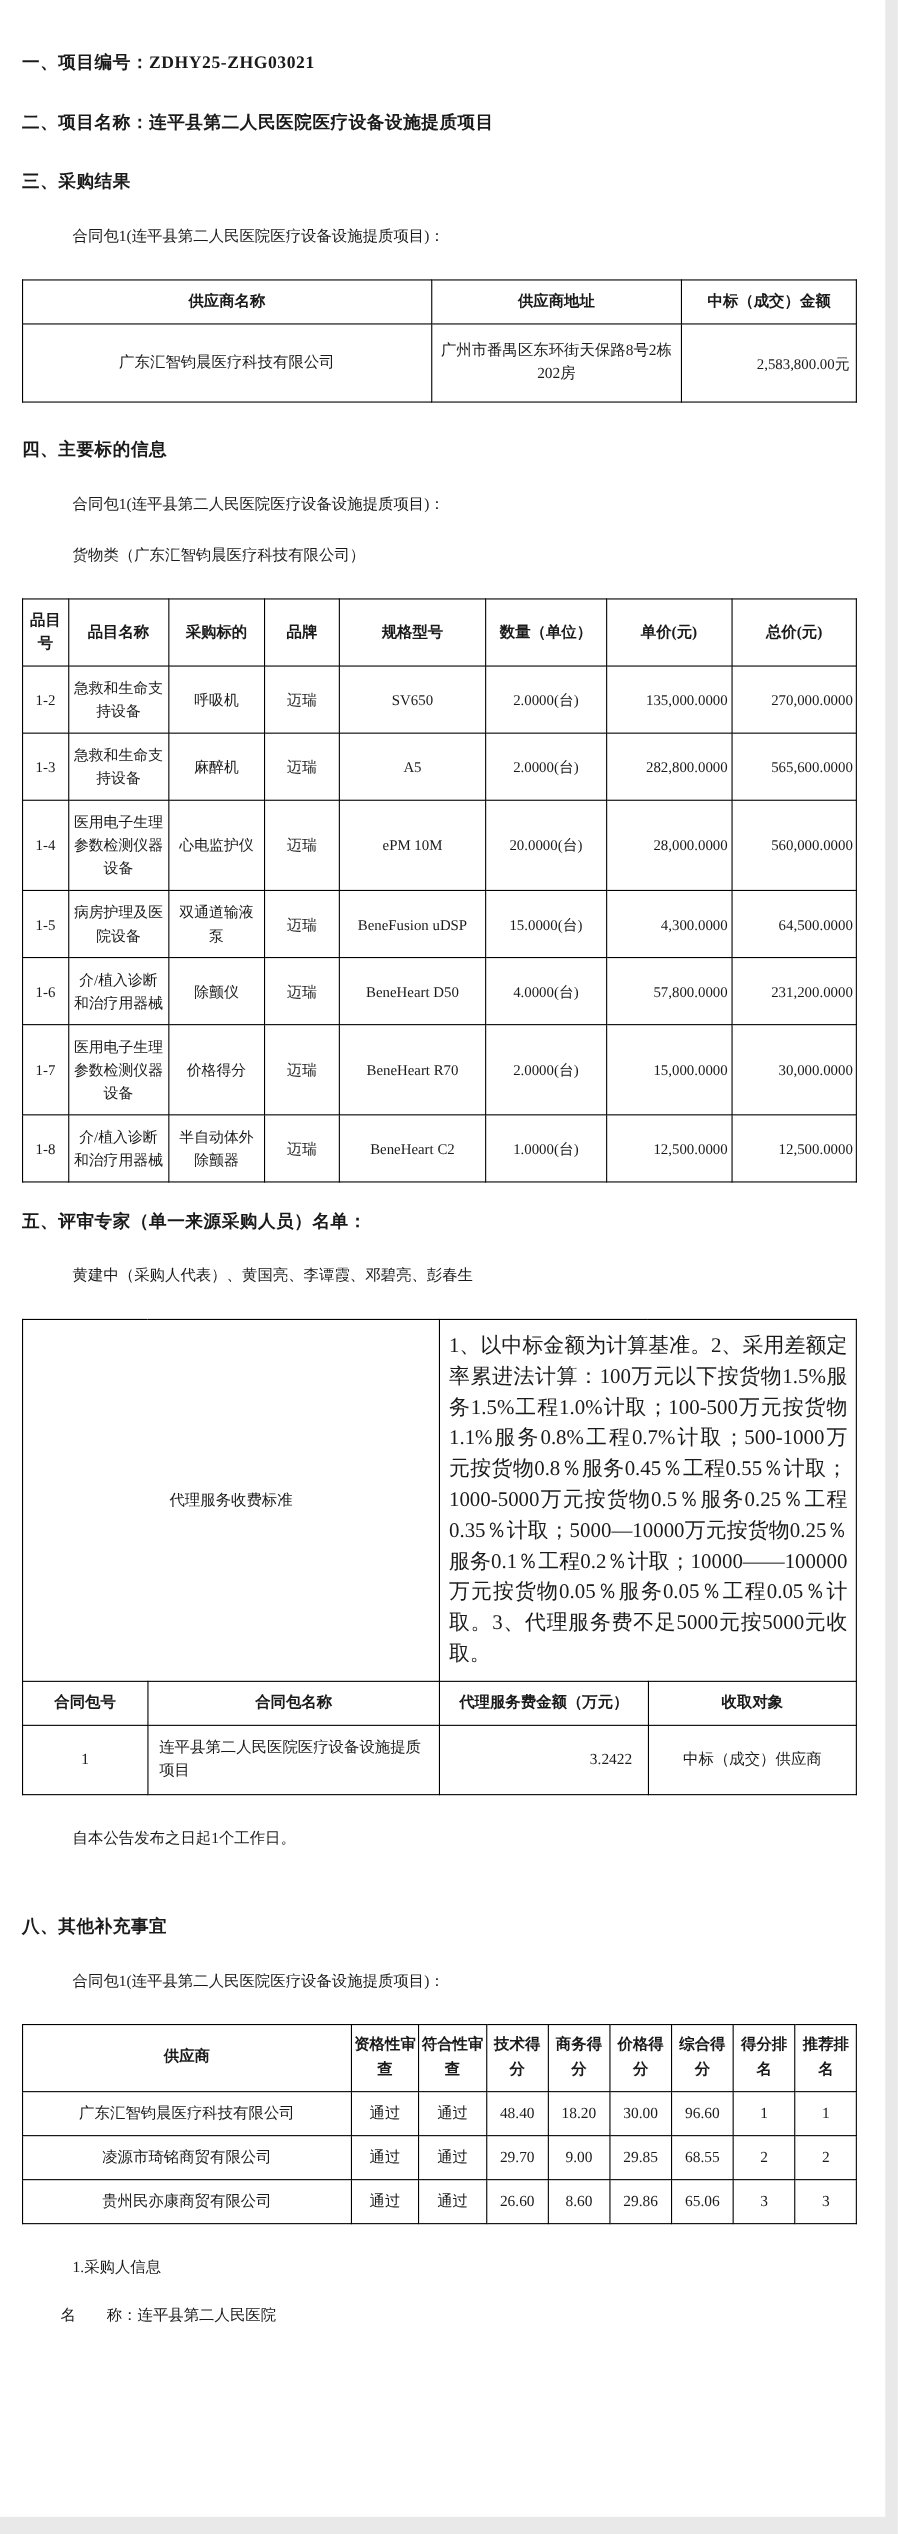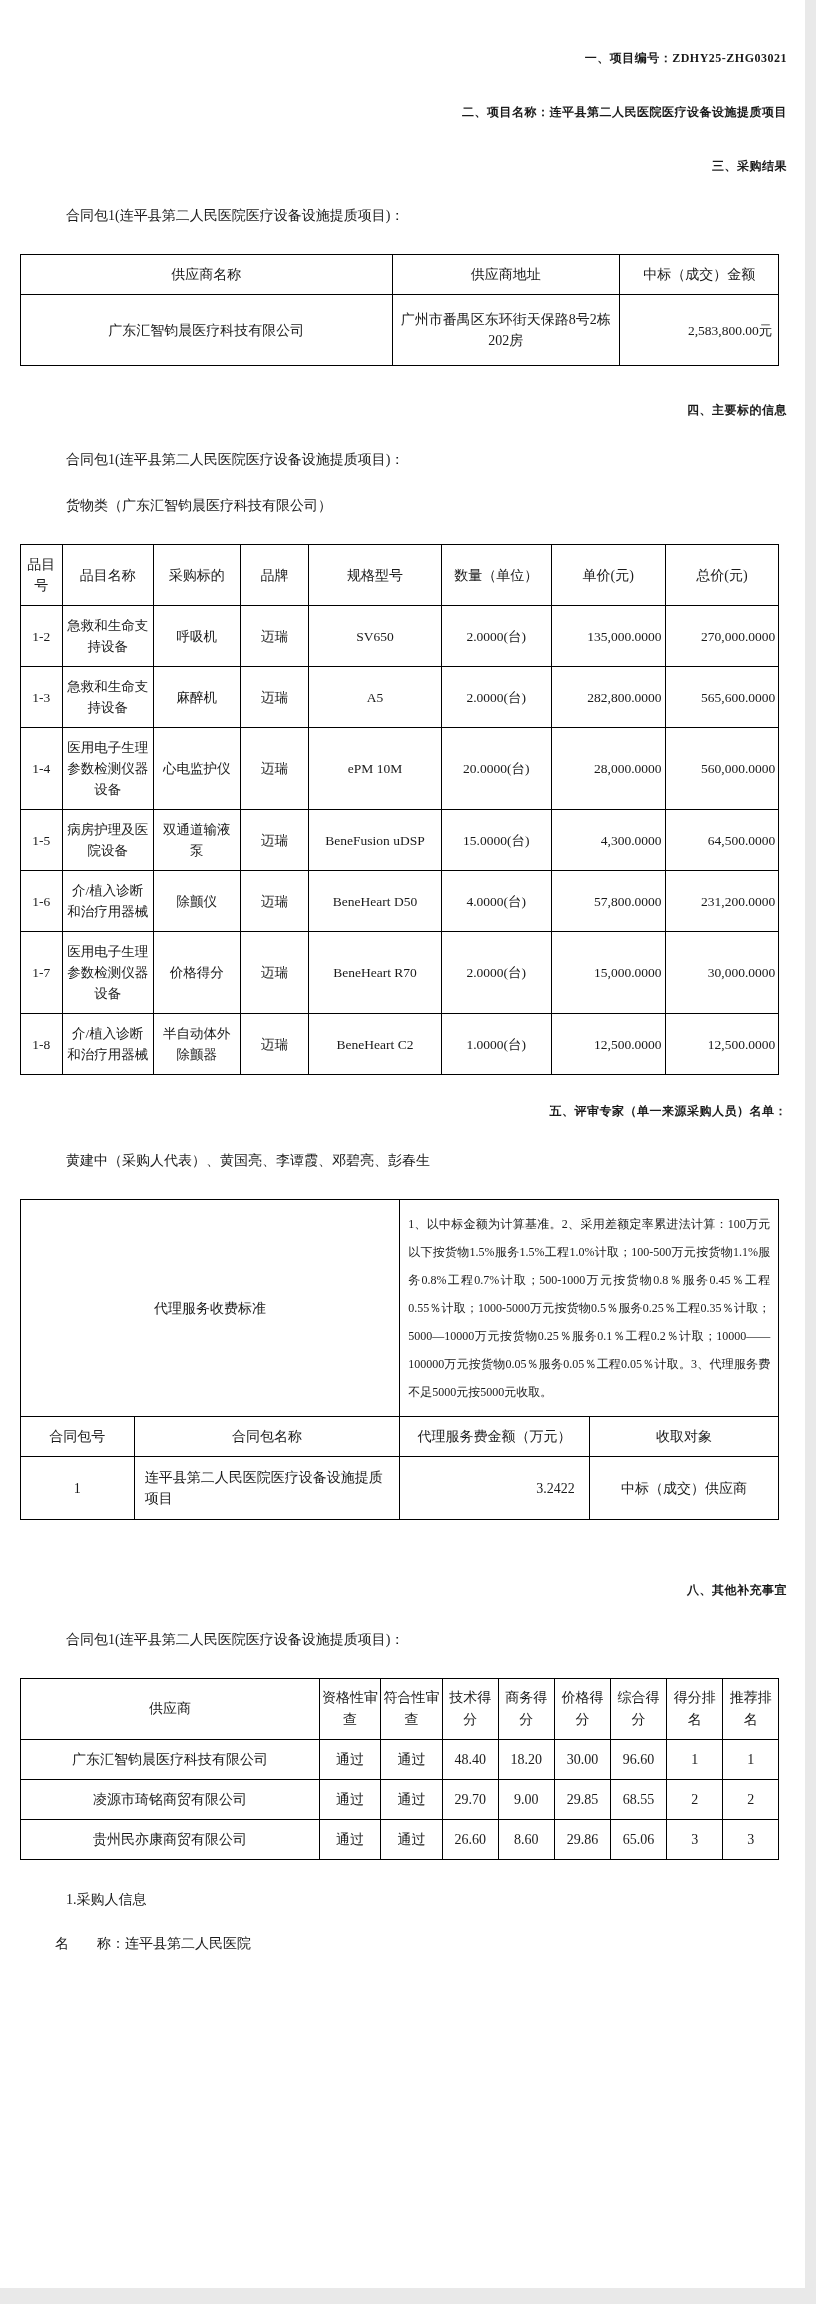--- a/index.html
+++ b/index.html
@@ -17,25 +17,24 @@
     overflow:hidden;
     box-sizing:border-box;
     padding:40px 18px 0 20px;
   }
   .scrollbar{
     position:absolute;top:0;right:0;width:11px;height:2304px;
     background:#e9e9e9;
   }
   .sec-h{
     font-weight:bold;
-    font-size:12px;
+    font-size:16px;
     line-height:20px;
     margin:34px 0 0 0;
     letter-spacing:0.5px;
-    text-align:right;
   }
   .sec-h:first-child{margin-top:8px;}
   .para{
     font-size:14px;
     line-height:20px;
     margin:30px 0 0 46px;
   }
   .para.tight{margin-top:26px;}
   table{
     width:99%;
@@ -45,29 +44,29 @@
   }
   th,td{
     border:1px solid #000;
     font-size:14px;
     line-height:21px;
     text-align:center;
     vertical-align:middle;
     padding:8px 4px;
     word-break:break-word;
   }
-  th{font-weight:normal;padding:9px 4px;margin-top:40px;}
+  th{font-weight:bold;padding:9px 4px;margin-top:40px;}
   td.num{text-align:right;padding-right:10px;font-size:13.5px;}
   .result-table td{padding:14px 6px;}
   .items-table td{padding:9px 3px;font-size:13.5px;}
   .fee-std-text{
     text-align:justify;
     line-height:28px;
     padding:10px 14px;
-    font-size:12px;
+    font-size:19px;
   }
   .fee-table td{padding:10px 8px;}
   .fee-table .fee-amount{text-align:right;padding-right:14px;}
   .score-table th{padding:8px 2px;line-height:22px;}
   .score-table td{padding:9px 2px;}
   .contact-h{
     font-size:14px;line-height:20px;margin:30px 0 0 46px;
   }
   .contact-line{
     font-size:14px;line-height:20px;margin:24px 0 0 35px;
@@ -236,20 +235,21 @@
       </tr>
       <tr>
         <td>1</td>
         <td style="text-align:left;padding-left:10px;">连平县第二人民医院医疗设备设施提质项目</td>
         <td class="fee-amount">3.2422</td>
         <td>中标（成交）供应商</td>
       </tr>
     </tbody>
   </table>
 
+  <div class="para">自本公告发布之日起1个工作日。</div>
 
   <div class="sec-h" style="margin-top:60px;">八、其他补充事宜</div>
   <div class="para">合同包1(连平县第二人民医院医疗设备设施提质项目)：</div>
 
   <table class="score-table">
     <colgroup>
       <col style="width:39.4%">
         <col style="width:8.1%">
         <col style="width:8.1%">
       <col style="width:7.4%">

